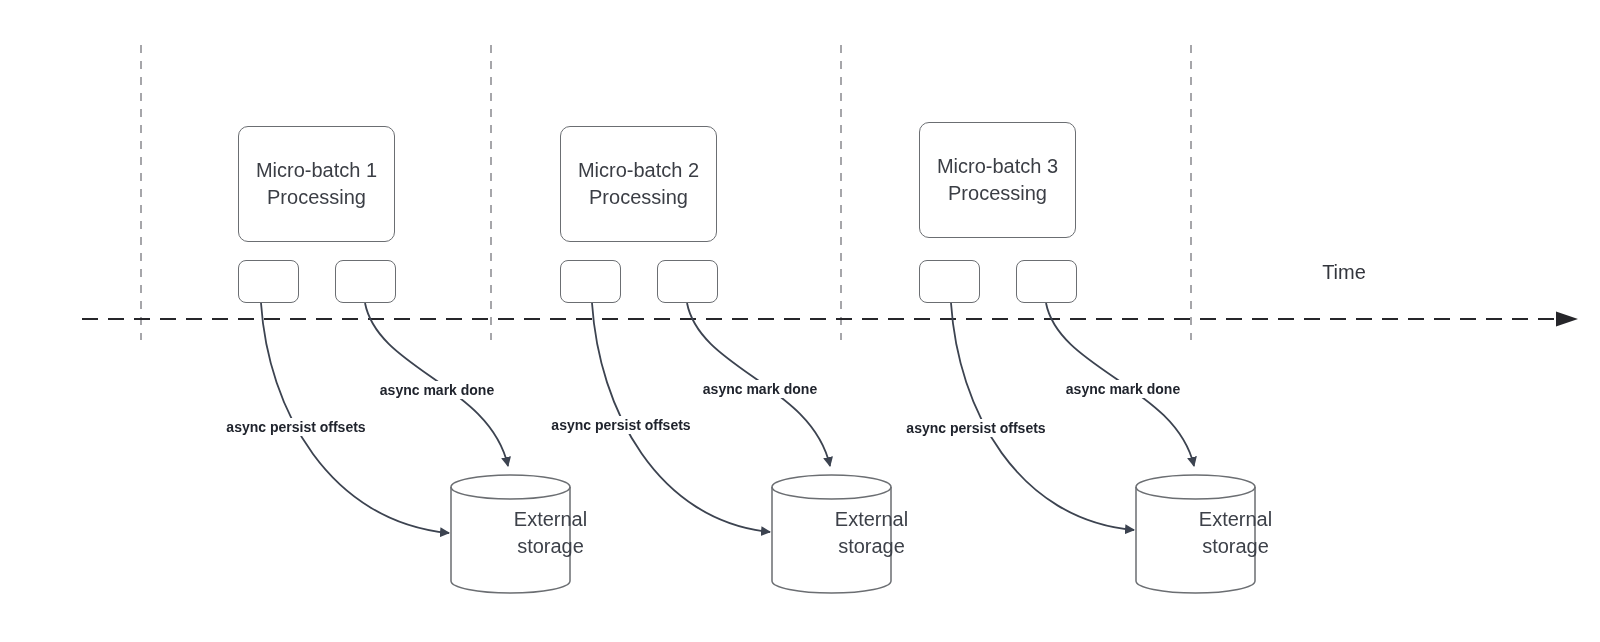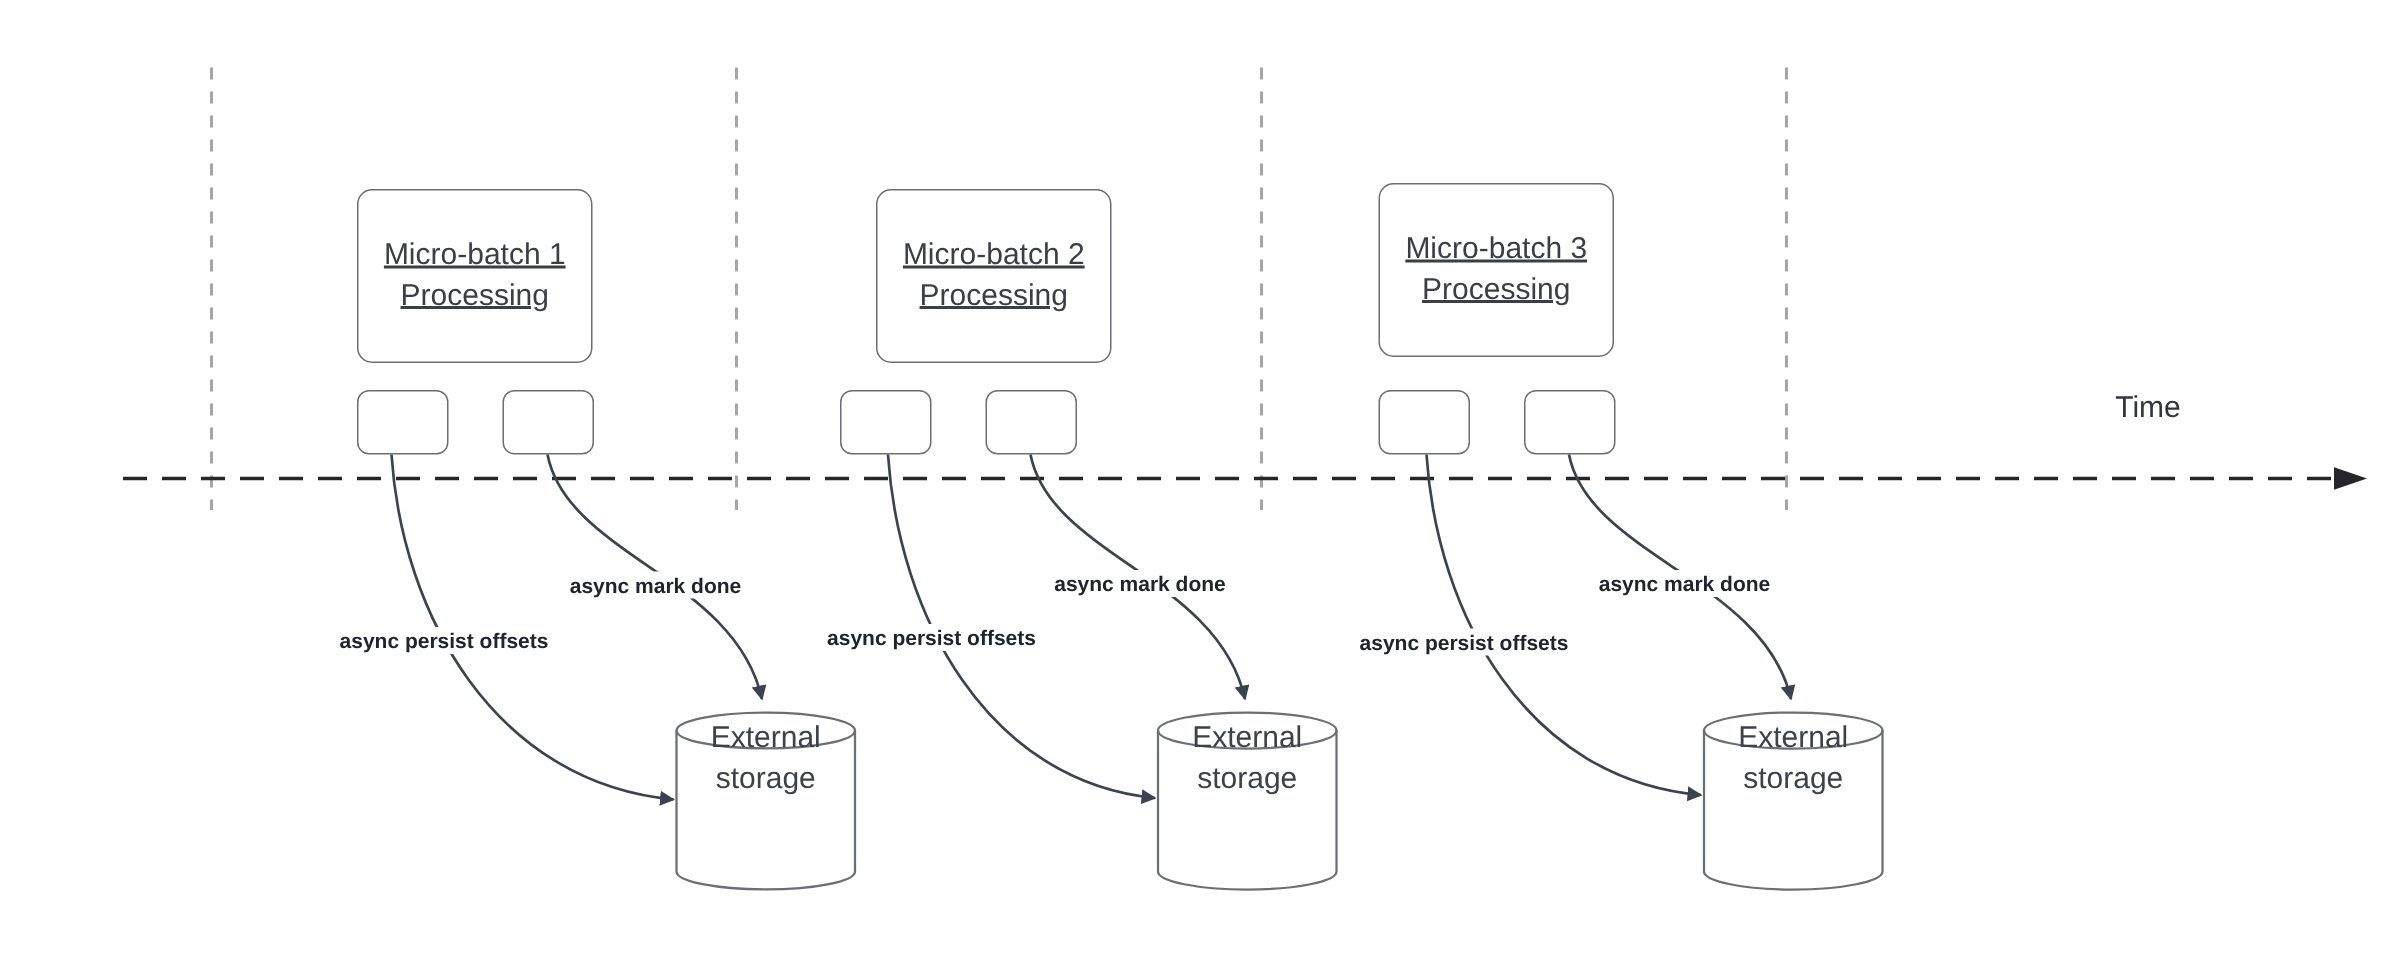--- a/index.html
+++ b/index.html
@@ -9,31 +9,31 @@
     font-family:"Liberation Sans", sans-serif;
   }
   .edges-layer { position:absolute; left:0; top:0; width:1600px; height:642px; }
   .shape-box {
     position:absolute; box-sizing:border-box; background:var(--shape_fill,#fff);
     border:1.5px solid var(--shape_border,#6b6e72);
   }
   .proc-box {
     width:157px; height:116px; border-radius:10px;
     display:flex; flex-direction:column; align-items:center; justify-content:center;
-    color:var(--shape_text,#3b3e45); font-size:20px; line-height:27px; text-align:center;text-decoration:underline;
+    color:var(--shape_text,#3b3e45); font-size:20px; line-height:27px; text-align:center;
   }
   .mini-box { width:61px; height:43px; border-radius:8px; top:260px; }
   .edge-label {
     position:absolute; transform:translate(-50%,-50%); white-space:nowrap;
     background:var(--background,#fff); padding:1px 4px;
     color:var(--edge_label_text,#20242d); font-size:14px; font-weight:bold;
   }
   .storage-label {
-    position:absolute; width:119px; top:479px; text-align:center;
-    color:var(--storage_text,#3d4149); font-size:20px; line-height:27px;
+    position:absolute; width:119px; top:506px; text-align:center;
+    color:var(--storage_text,#3d4149); font-size:20px; line-height:27px;padding-left:40px;
   }
   .time-label {
     position:absolute; top:261px; transform:translateX(-50%);
     color:var(--axis_text,#33363d); font-size:20px;
   }
 </style>
 </head>
 <body>
 
 <div class="canvas">
@@ -83,35 +83,35 @@
   <div class="shape-box proc-box" style="left:238px; top:126px;">
     <span>Micro-batch 1</span>
     <span>Processing</span>
   </div>
   <div class="shape-box mini-box" style="left:238px;"></div>
   <div class="shape-box mini-box" style="left:335px;"></div>
   <div class="edge-label" style="left:296px; top:427px;">async persist offsets</div>
   <div class="edge-label" style="left:437px; top:390px;">async mark done</div>
   <div class="storage-label" style="left:451px;">External storage</div>
 
-  <div class="shape-box proc-box" style="left:584px; top:126px;">
+  <div class="shape-box proc-box" style="left:560px; top:126px;">
     <span>Micro-batch 2</span>
     <span>Processing</span>
   </div>
   <div class="shape-box mini-box" style="left:560px;"></div>
   <div class="shape-box mini-box" style="left:657px;"></div>
   <div class="edge-label" style="left:621px; top:425px;">async persist offsets</div>
   <div class="edge-label" style="left:760px; top:389px;">async mark done</div>
   <div class="storage-label" style="left:772px;">External storage</div>
 
   <div class="shape-box proc-box" style="left:919px; top:122px;">
     <span>Micro-batch 3</span>
     <span>Processing</span>
   </div>
   <div class="shape-box mini-box" style="left:919px;"></div>
   <div class="shape-box mini-box" style="left:1016px;"></div>
   <div class="edge-label" style="left:976px; top:428px;">async persist offsets</div>
   <div class="edge-label" style="left:1123px; top:389px;">async mark done</div>
   <div class="storage-label" style="left:1136px;">External storage</div>
 
-  <div class="time-label" style="left:1432px;">Time</div>
+  <div class="time-label" style="left:1344px;">Time</div>
 
 </div>
 
 </body></html>

